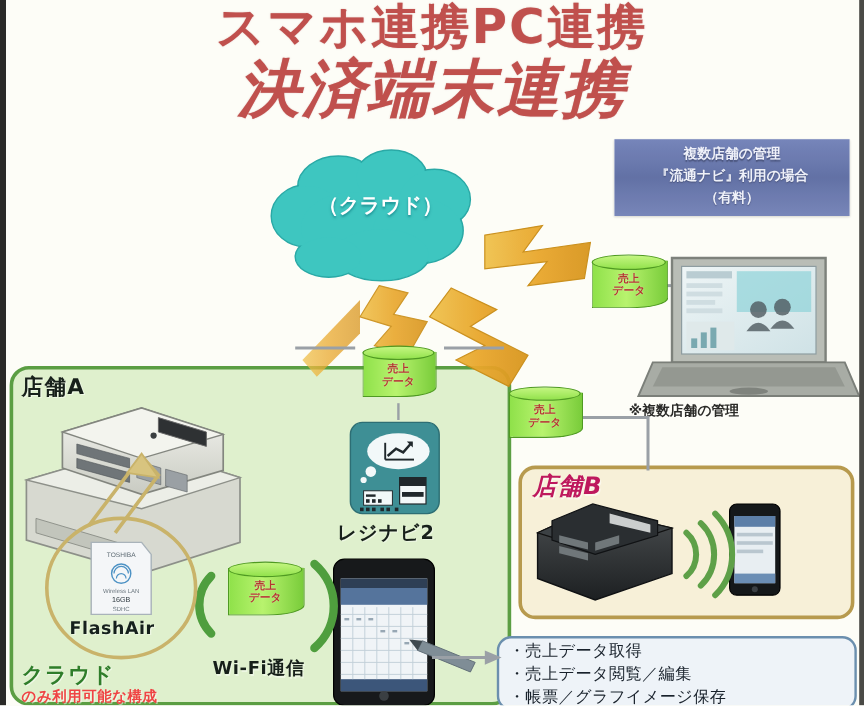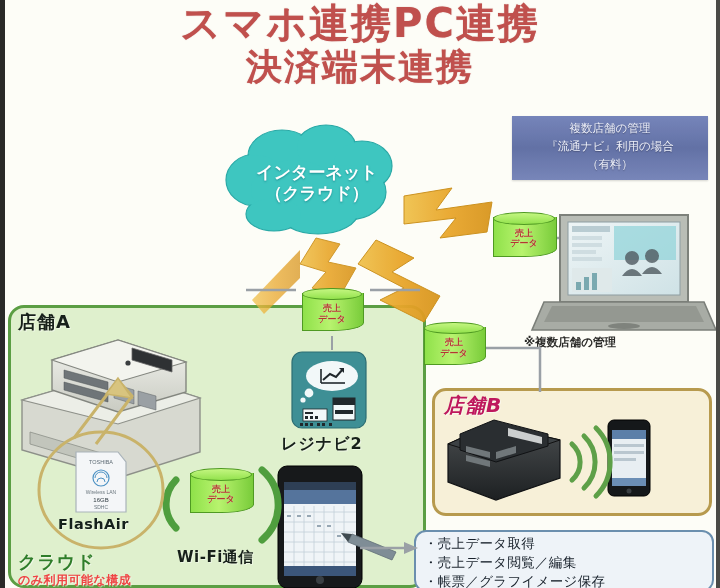--- a/index.html
+++ b/index.html
@@ -23,28 +23,28 @@
     position:absolute;left:0;right:0;top:2px;text-align:center;z-index:40;
   }
   #title .line{
     font-weight:bold;
     color:#c0504d;
     letter-spacing:2px;
     text-shadow:0 0 1px rgba(160,60,55,.5),1px 1px 0 rgba(255,255,255,.35);
     line-height:1.05;
   }
   #title .l1{font-size:40px;}
-  #title .l2{font-size:36px;margin-top:4px;}
+  #title .l2{font-size:52px;margin-top:4px;font-style:italic;}
 
   
   #banner{
     position:absolute;left:512px;top:116px;width:196px;height:64px;
     background:linear-gradient(180deg,#6b7bb5 0%,#56669f 50%,#6d7cb4 100%);
     color:#eef0fa;
-    font-size:11.5px;font-weight:normal;line-height:1.55;
+    font-size:11.5px;font-weight:bold;line-height:1.55;
     text-align:center;padding-top:4px;box-sizing:border-box;
     z-index:35;
     box-shadow:0 1px 2px rgba(0,0,0,.18);
     opacity:.92;
   }
   #banner div{ text-shadow:0 1px 1px rgba(30,36,70,.55); }
 
   
   #cloud{
     position:absolute;left:222px;top:122px;width:190px;height:120px;z-index:30;
@@ -219,21 +219,20 @@
         <ellipse cx="104" cy="26" rx="29" ry="22"></ellipse>
         <ellipse cx="140" cy="44" rx="29" ry="24"></ellipse>
         <ellipse cx="34" cy="58" rx="29" ry="25"></ellipse>
         <ellipse cx="72" cy="68" rx="43" ry="30"></ellipse>
         <ellipse cx="126" cy="70" rx="37" ry="27"></ellipse>
         <ellipse cx="96" cy="90" rx="39" ry="21"></ellipse>
         <ellipse cx="52" cy="92" rx="27" ry="16"></ellipse>
       </g>
     </svg>
     <div class="lbl">
-      <div>インターネット</div>
       <div>（クラウド）</div>
     </div>
   </div>
 
   <div id="storeA"></div>
   <div id="storeA-title">店舗A</div>
 
   <div id="storeB"></div>
   <div id="storeB-title">店舗B</div>
 

